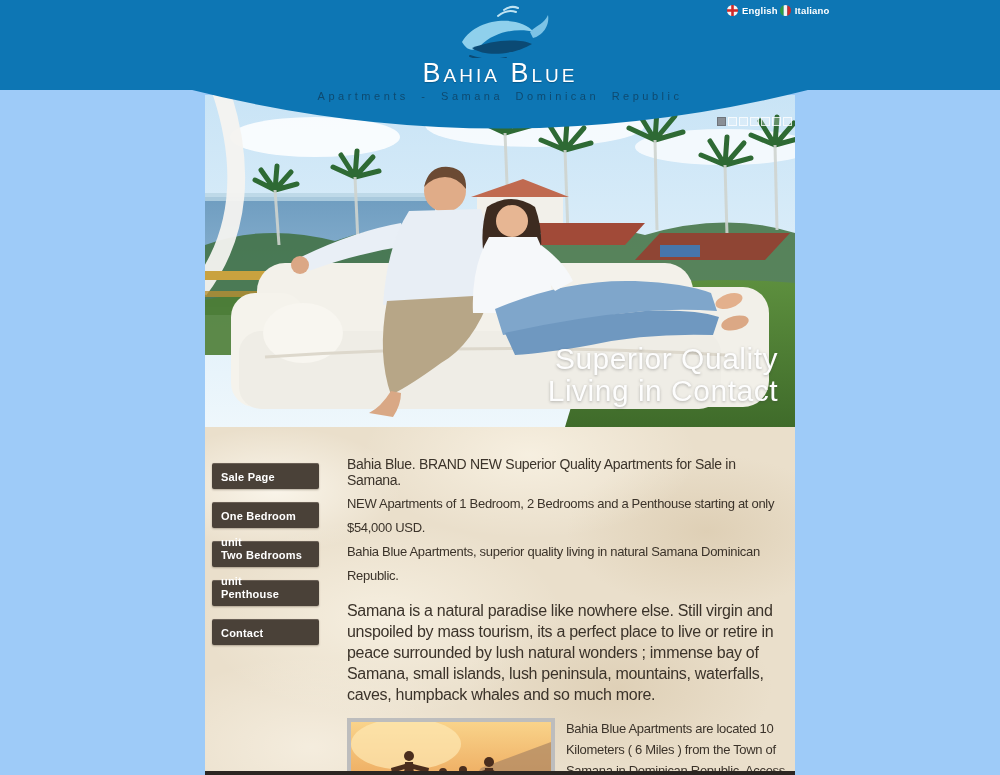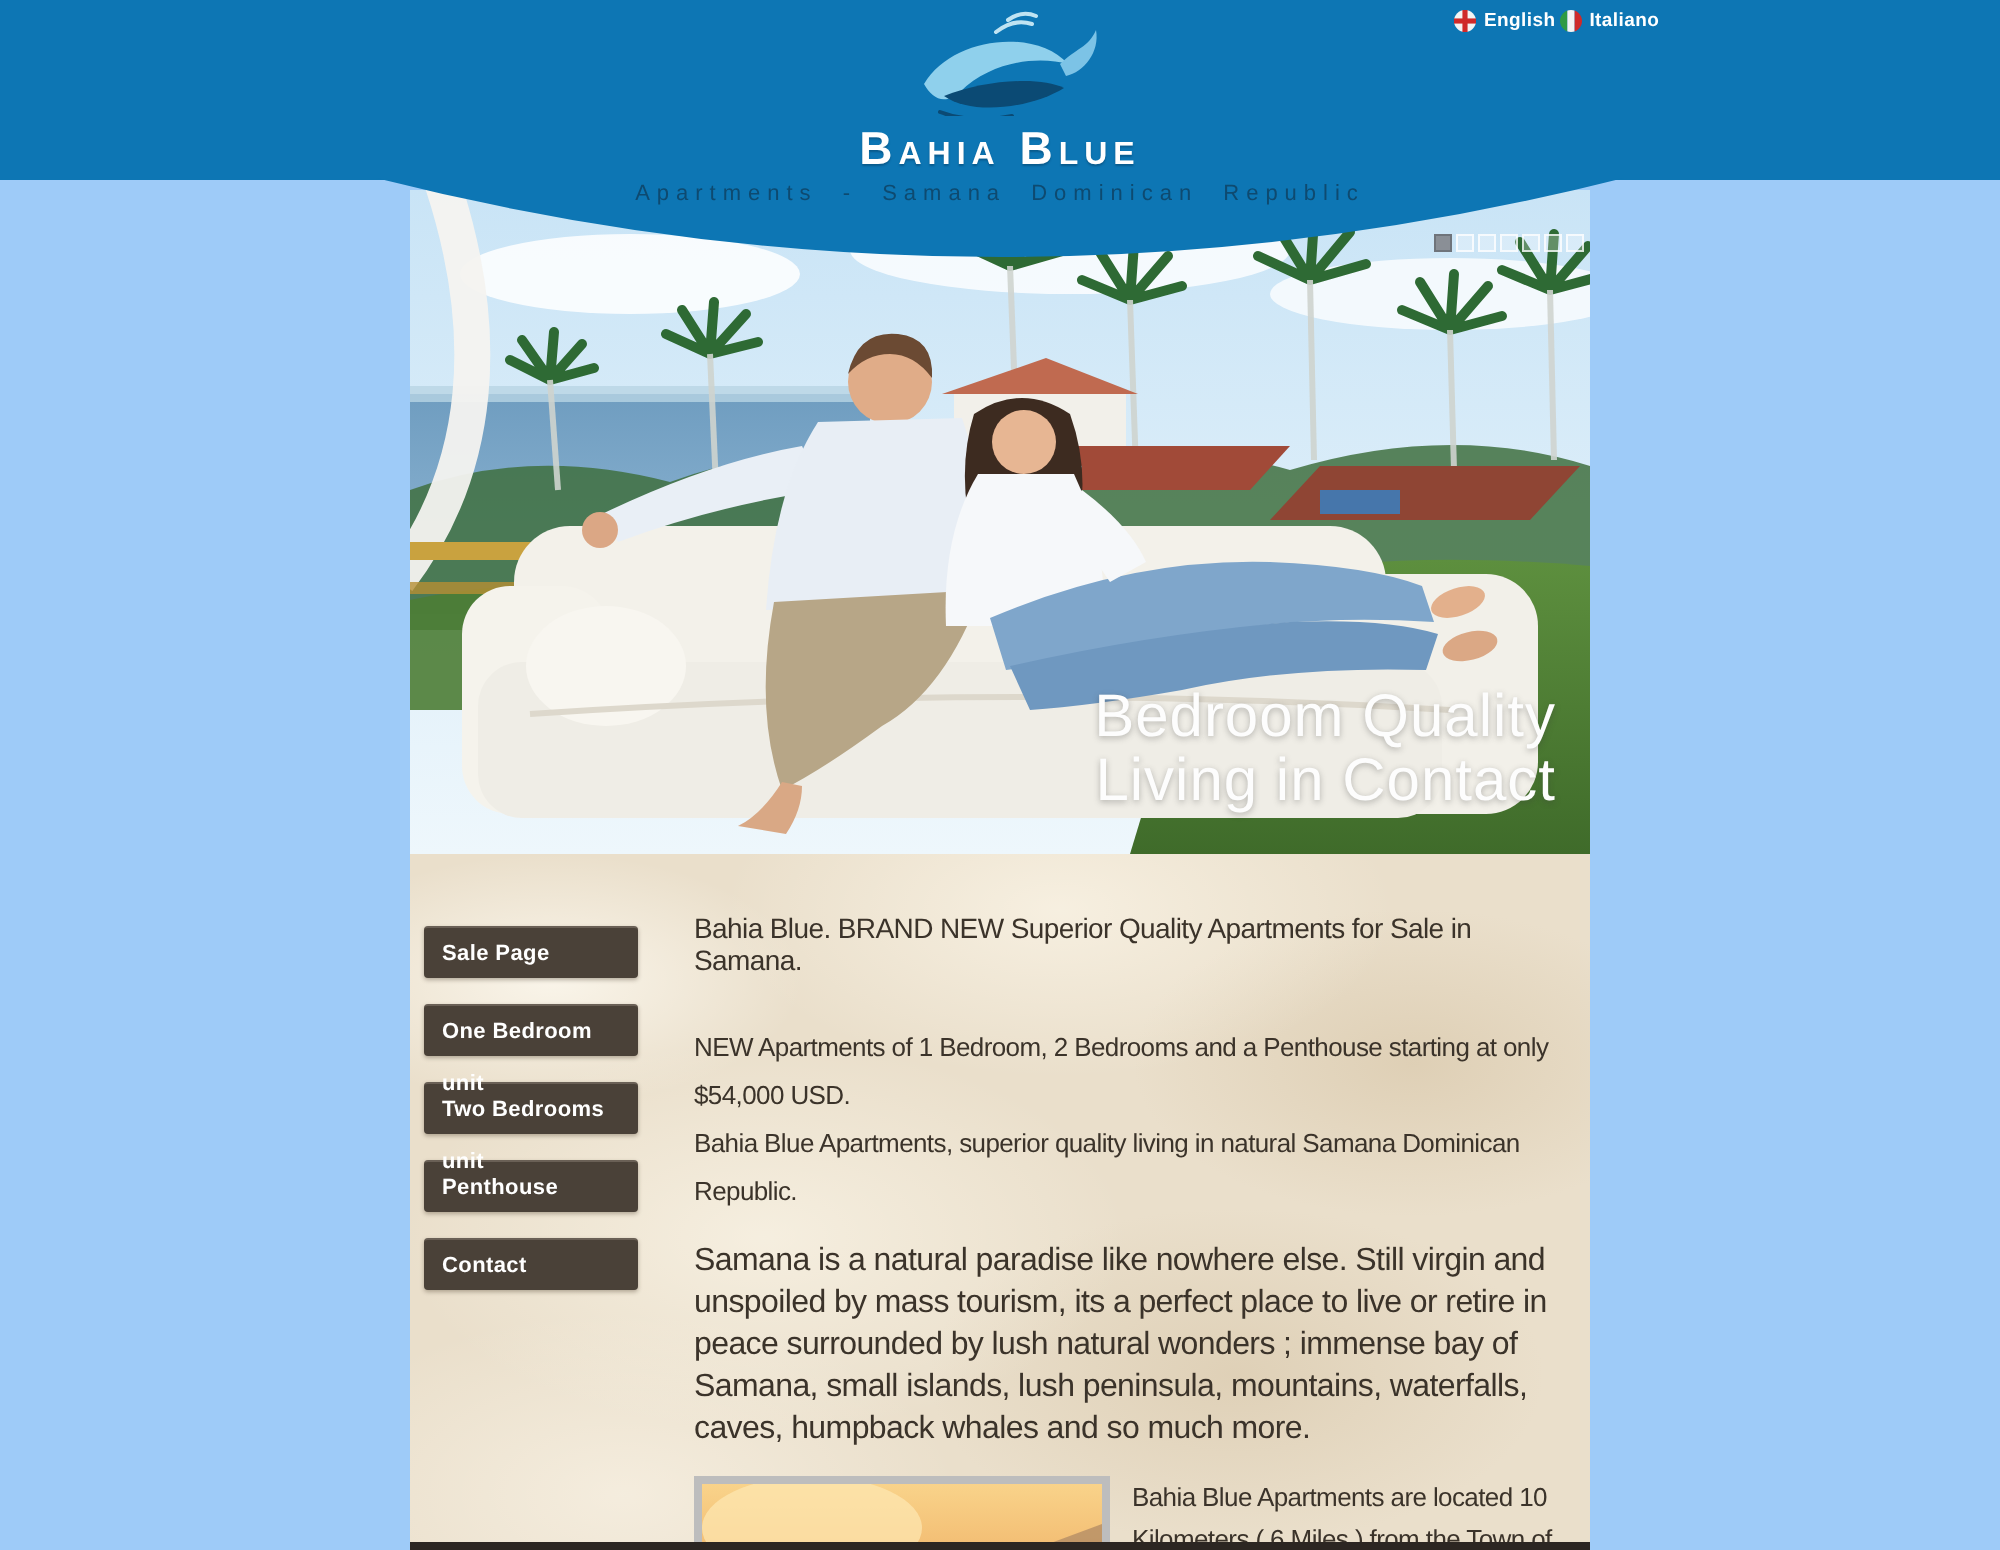--- a/index.html
+++ b/index.html
@@ -12,21 +12,21 @@
   .stage{position:absolute;inset:0;width:1000px;height:775px;}
 
   
   .header-band{position:absolute;left:0;top:0;width:1000px;height:90px;background:var(--header-blue);z-index:3;}
   .header-dome{position:absolute;left:0;top:88px;width:1000px;height:44px;z-index:4;pointer-events:none;}
   .lang-bar{position:absolute;left:727px;top:5px;z-index:7;display:flex;gap:2px;align-items:center;}
   .lang-item{display:flex;align-items:center;gap:4px;cursor:pointer;}
   .lang-item span.lbl{color:#fff;font-size:9.5px;font-weight:bold;letter-spacing:.2px;}
   .logo-wrap{position:absolute;left:0;top:0;width:1000px;text-align:center;z-index:6;}
   .logo-whale{margin-top:2px;height:56px;}
-  .logo-title{color:#ffffff;font-variant:small-caps;font-size:23px;letter-spacing:3px;font-weight:bold;line-height:26px;margin-top:-2px;text-shadow:0 1px 1px rgba(0,40,70,.35);}
+  .logo-title{color:#ffffff;font-variant:small-caps;font-size:27px;letter-spacing:3px;font-weight:normal;line-height:26px;margin-top:-2px;text-shadow:0 1px 1px rgba(0,40,70,.35);}
   .logo-tagline{margin-top:4px;color:var(--tagline-navy);font-size:11px;font-weight:normal;letter-spacing:3.5px;word-spacing:6px;}
 
   
   .hero{position:absolute;left:205px;top:95px;width:590px;height:332px;overflow:hidden;z-index:1;background:#cfe7f7;}
   .hero svg{display:block;}
   .pagination{position:absolute;left:717px;top:117px;z-index:5;display:flex;gap:2px;}
   .dot{width:9px;height:9px;background:rgba(255,255,255,.25);border:1px solid rgba(255,255,255,.75);cursor:pointer;}
   .dot.active{background:#8a8f96;border-color:#6f747b;}
   .hero-caption{position:absolute;left:205px;top:343px;width:573px;z-index:5;text-align:right;color:#fdfdfd;font-size:30px;line-height:32px;letter-spacing:.5px;text-shadow:0 1px 3px rgba(60,60,60,.35);}
 
@@ -44,21 +44,21 @@
 
   
   .sidebar{position:absolute;left:7px;top:36px;width:107px;}
   .nav-btn{display:block;width:100%;height:26px;line-height:26px;background:var(--sidebar-brown);color:#fff;
     font-size:11px;font-weight:bold;padding-left:9px;margin-bottom:13px;border-radius:2px;cursor:pointer;
     border-top:1px solid #6a6056;box-shadow:0 1px 2px rgba(60,45,30,.35);letter-spacing:.2px;}
 
   
   .main-col{position:absolute;left:142px;top:29px;width:446px;color:var(--text-brown);}
   .main-col .head{font-size:14px;font-weight:normal;letter-spacing:-.3px;font-stretch:condensed;}
-  .intro{margin-top:24px;font-size:13px;line-height:24px;letter-spacing:-.3px;font-stretch:condensed;}
+  .intro{margin-top:4px;font-size:13px;line-height:24px;letter-spacing:-.3px;font-stretch:condensed;}
   .para{margin-top:12px;font-size:16px;line-height:21px;letter-spacing:-.3px;font-stretch:condensed;}
   .media-row{margin-top:13px;display:flex;align-items:flex-start;}
   .beach-frame{flex:0 0 auto;width:208px;height:120px;border:4px solid #bdbdbd;background:#e9a95c;}
   .media-text{margin-left:11px;width:226px;font-size:13px;line-height:21px;letter-spacing:-.3px;font-stretch:condensed;}
 </style>
 </head>
 <body>
 
 <div class="stage">
 
@@ -165,21 +165,21 @@
       <div class="dot active"></div>
       <div class="dot"></div>
       <div class="dot"></div>
       <div class="dot"></div>
       <div class="dot"></div>
       <div class="dot"></div>
       <div class="dot"></div>
     </div>
 
   <div class="hero-caption">
-    <div>Bedroom Quality</div>
+    <div>Superior Quality</div>
     <div>Living in Contact</div>
   </div>
 
   <div class="header-band"></div>
   <svg class="header-dome" width="1000" height="44" viewBox="0 0 1000 44">
     <path d="M188,1 Q500,80 812,1 Z" fill="#0d76b4"></path>
   </svg>
 
   <div class="lang-bar">
     <div class="lang-item">

